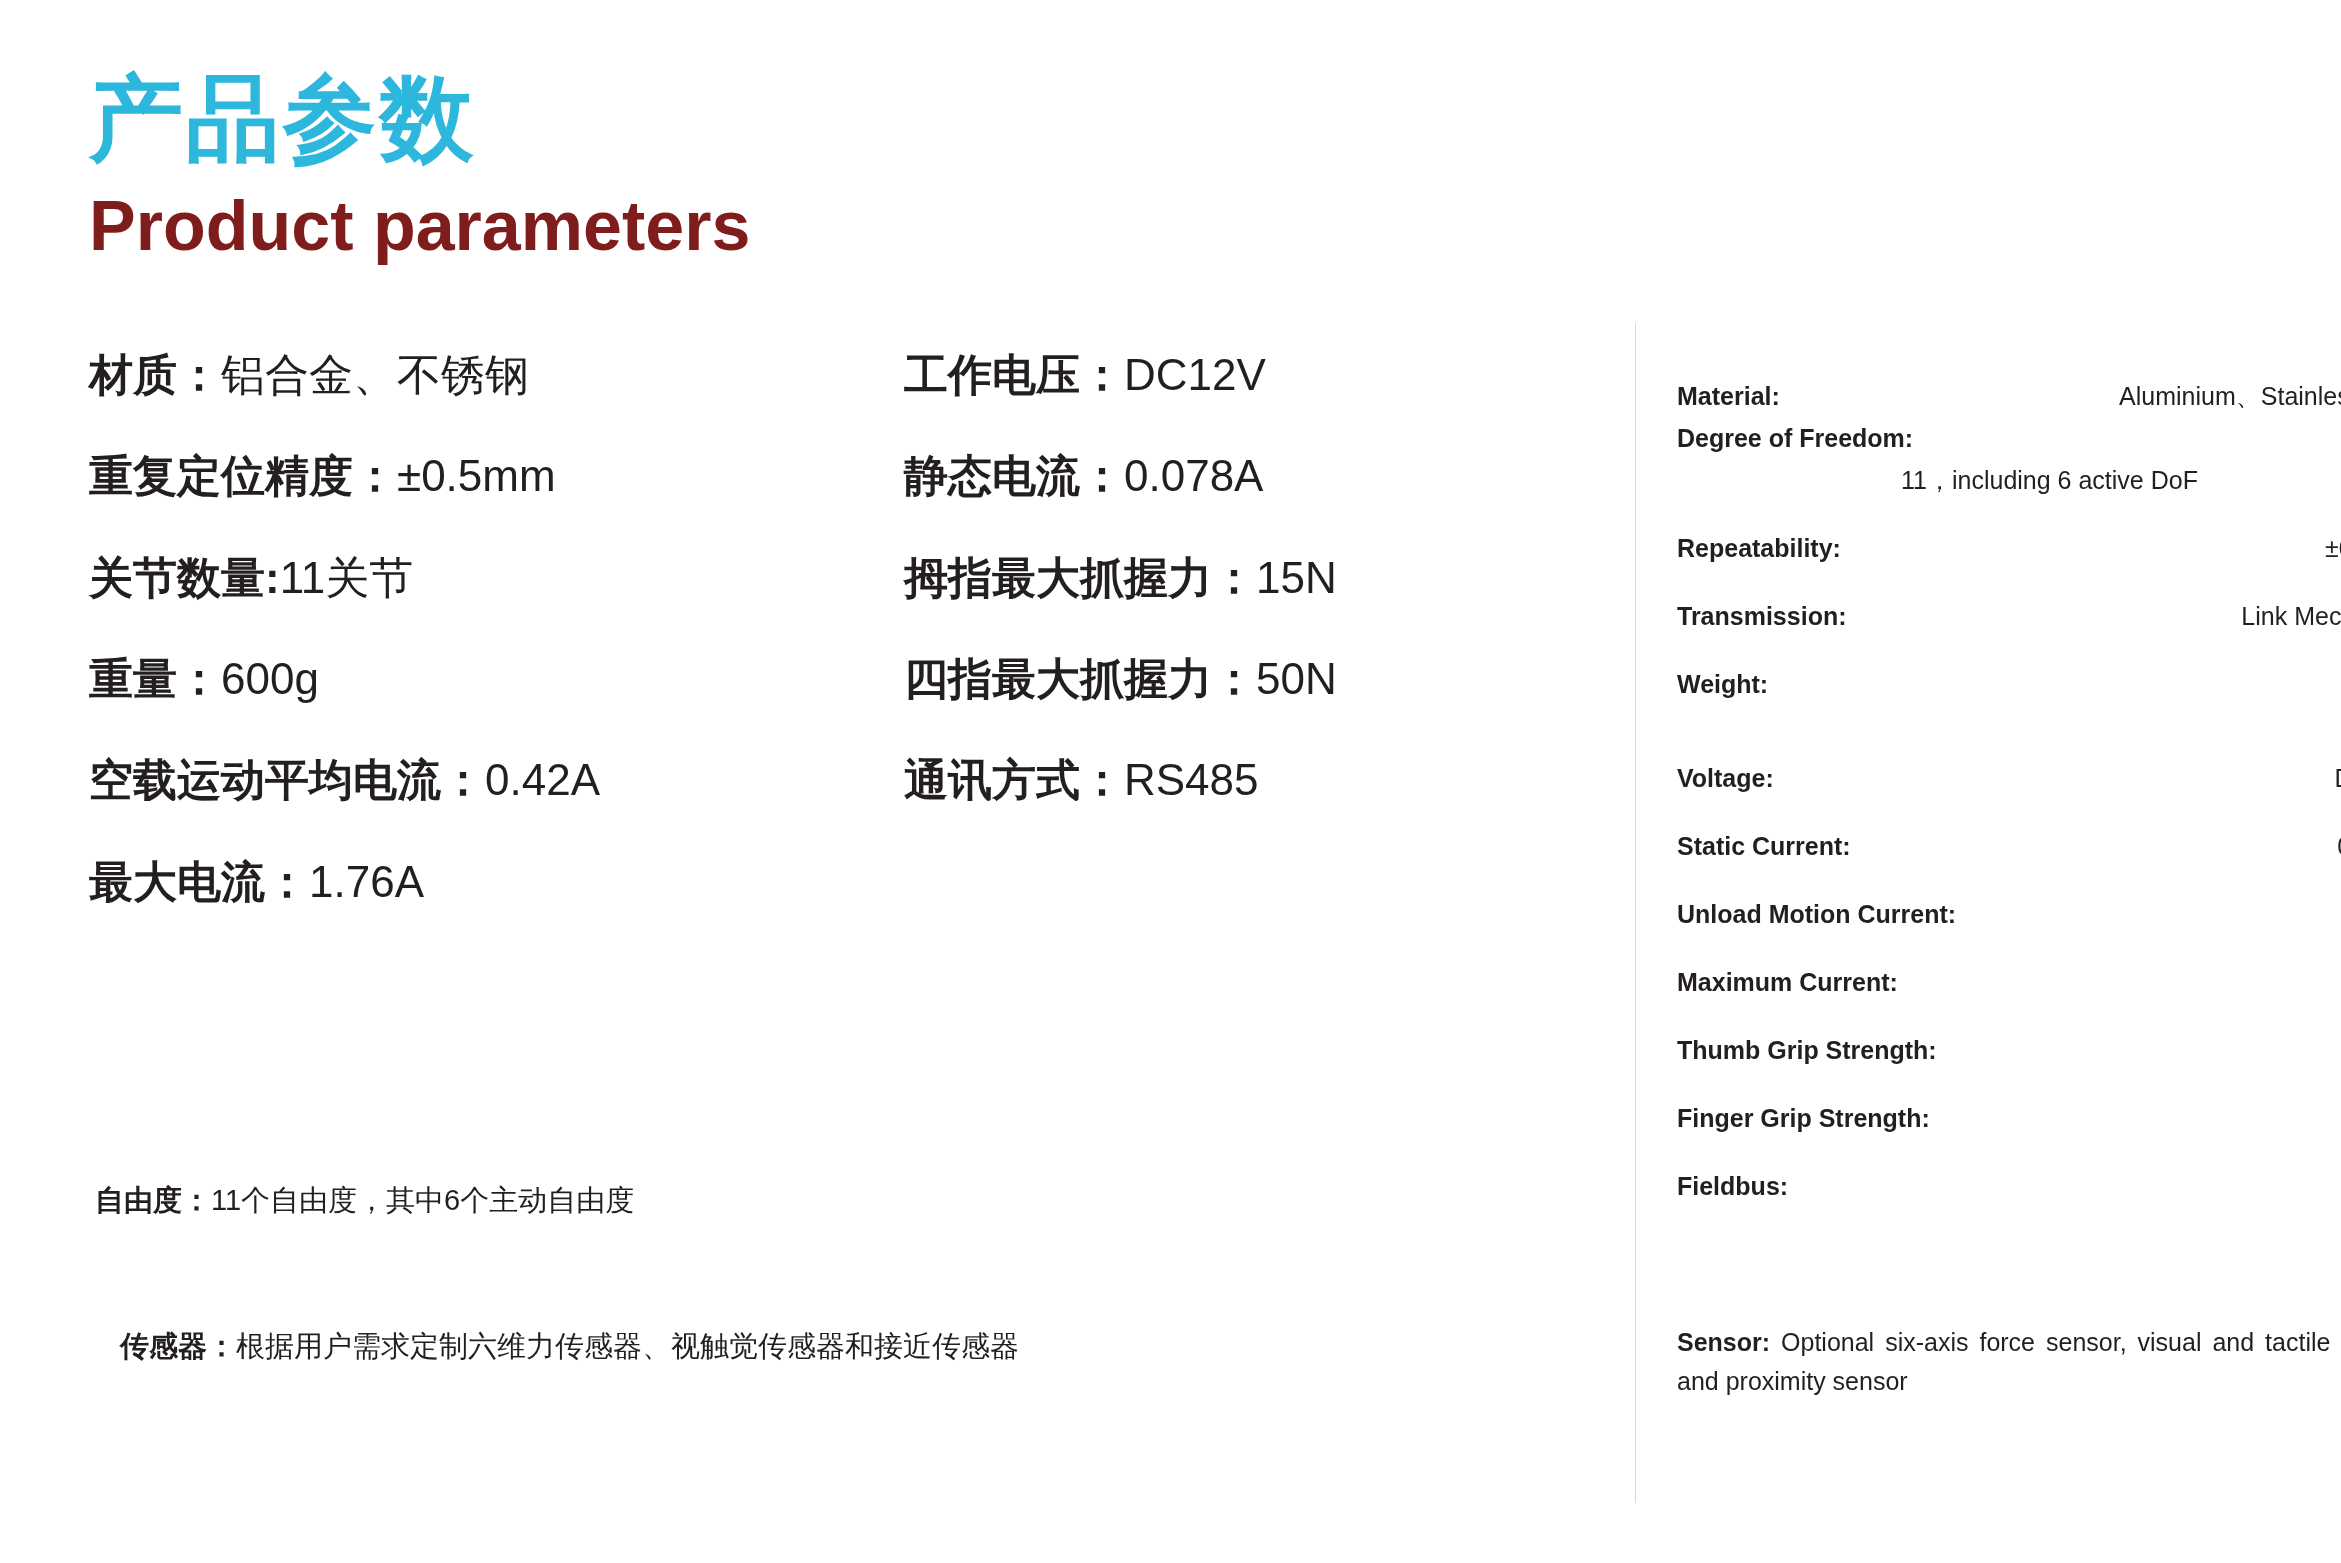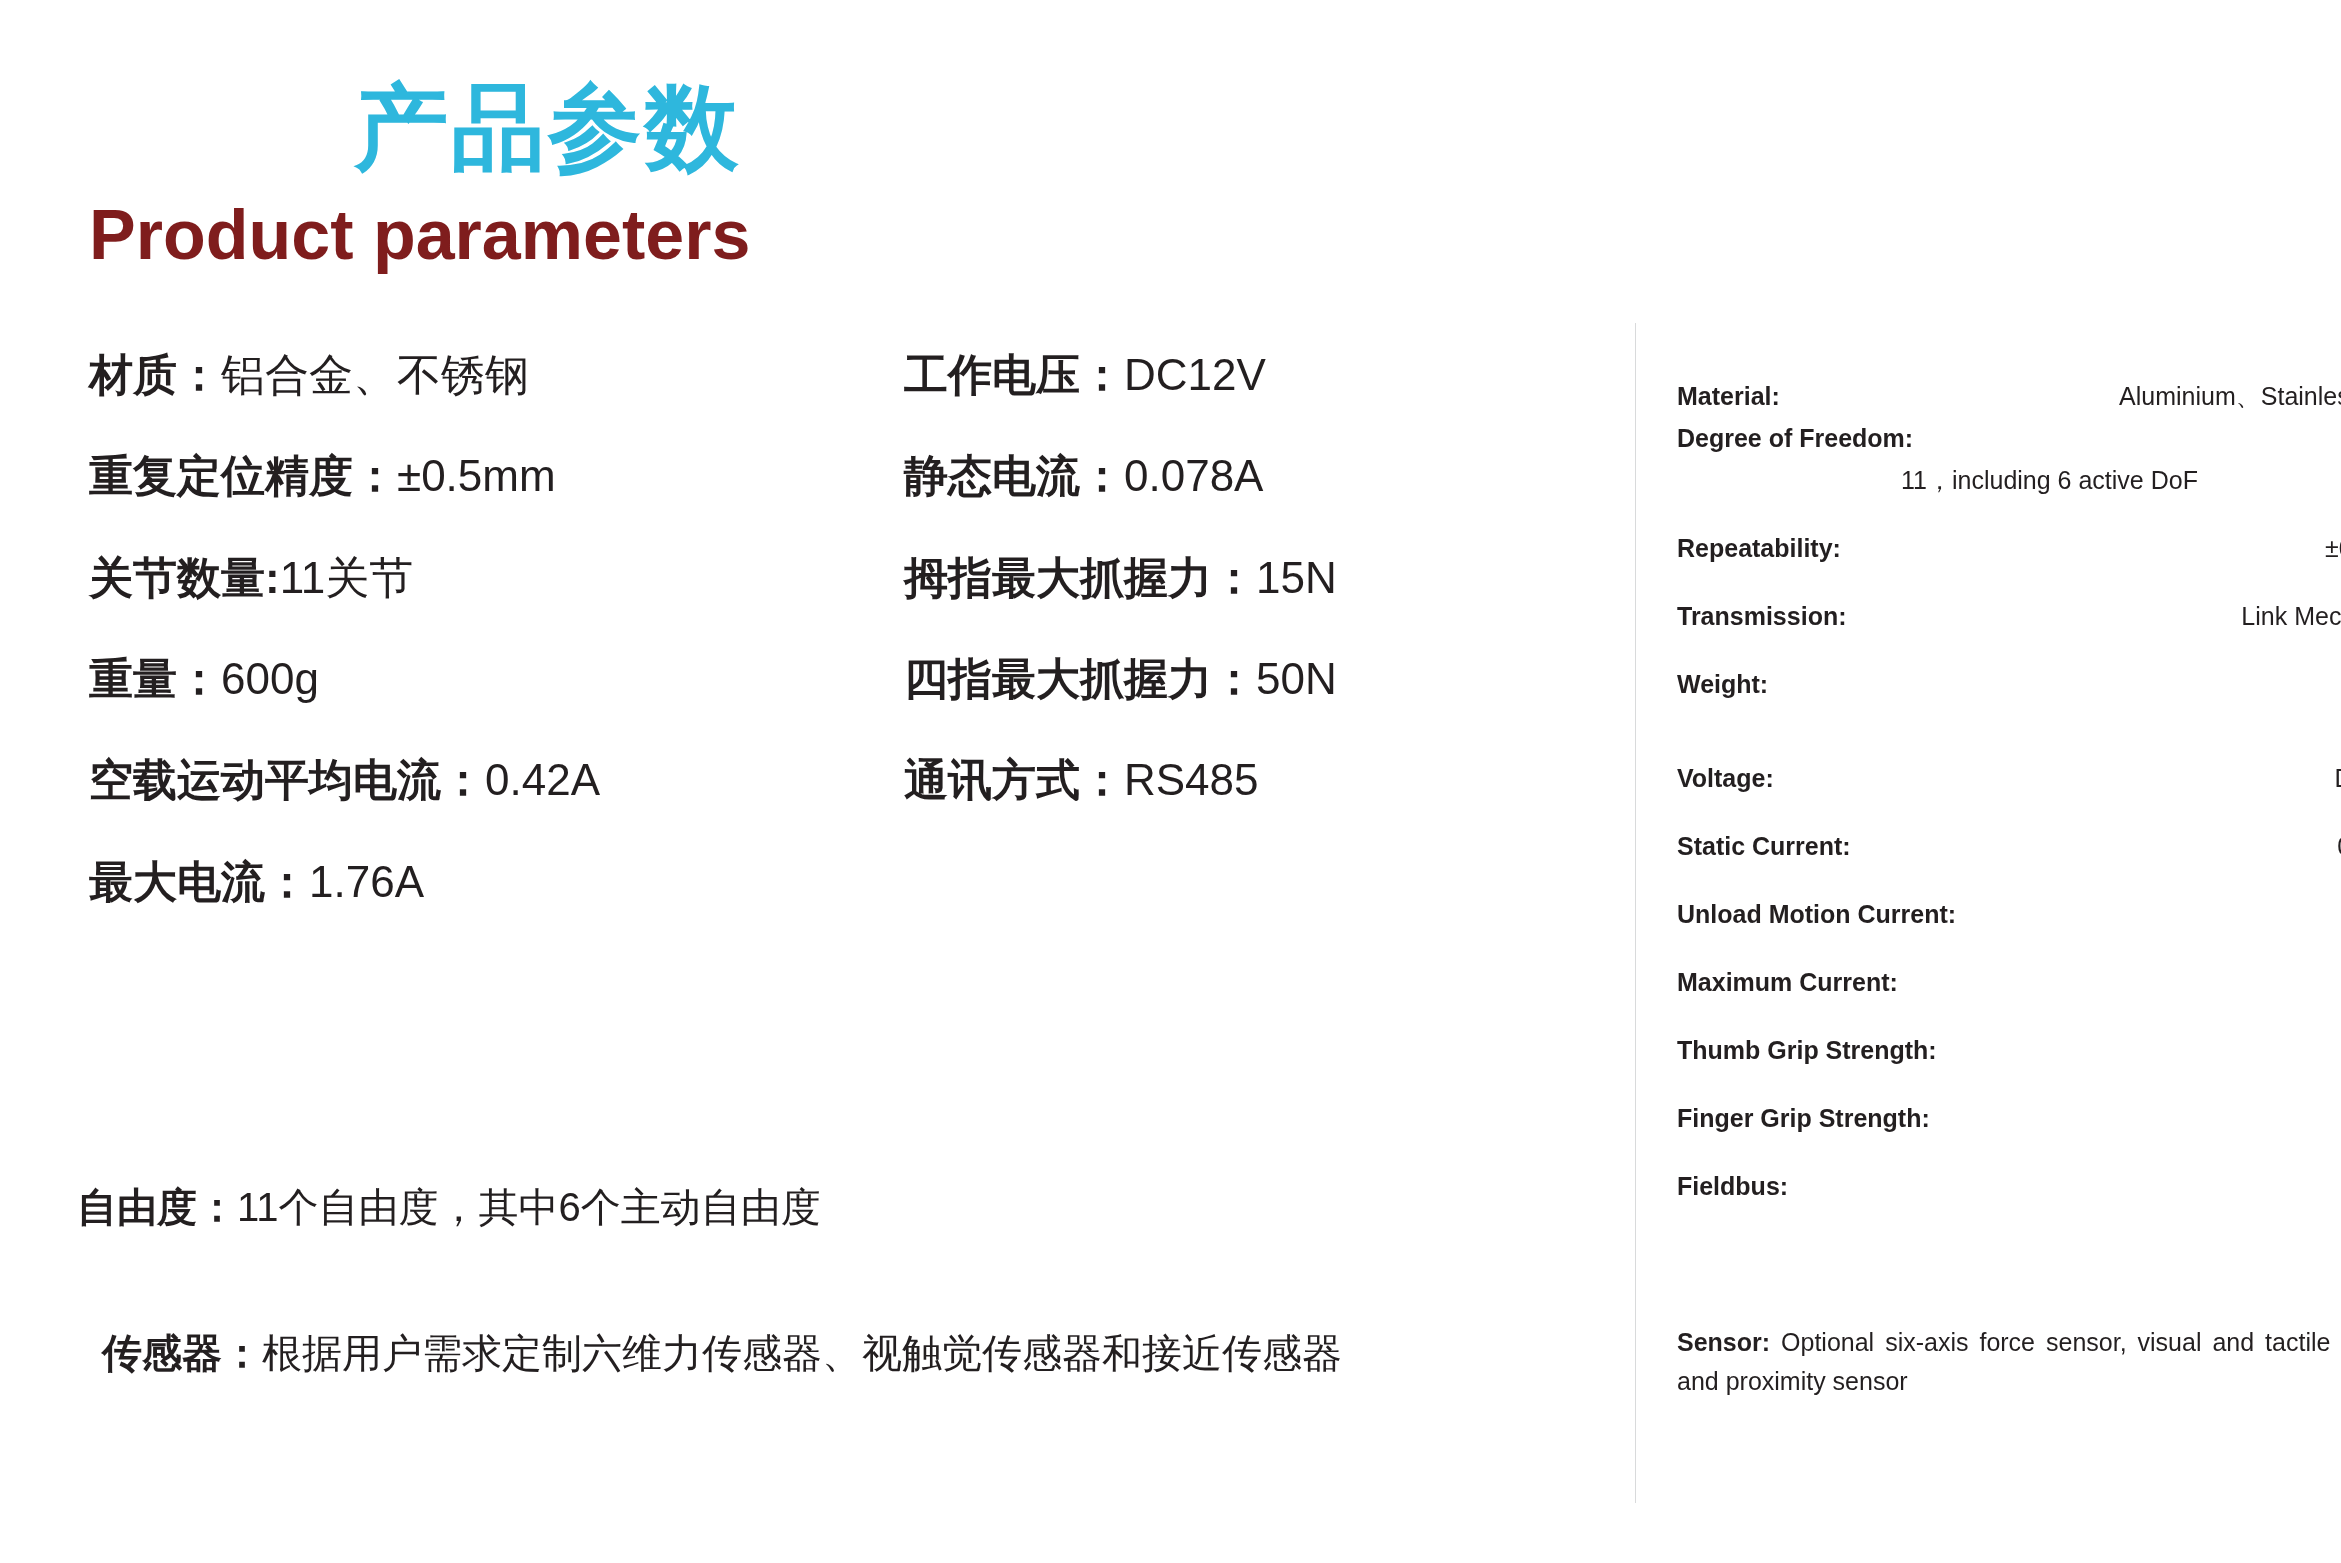--- a/index.html
+++ b/index.html
@@ -28,23 +28,22 @@
     position: absolute;
     left: 89px;
     top: 70px;
   }
   .heading .cn {
     font-size: 94px;
     font-weight: 700;
     color: #2eb7dd;
     line-height: 1.05;
     letter-spacing: 2.8px;
-    margin: 9px;
-    white-space: nowrap;
-    text-align: right;
+    margin: 0;
+    white-space: nowrap;
   }
   .heading .en {
     font-size: 70px;
     font-weight: 700;
     color: #7f1d1d;
     line-height: 1.15;
     margin: 17px 0 0 0;
     white-space: nowrap;
   }
 
@@ -65,22 +64,22 @@
   .cn-row .lbl {
     font-weight: 700;
   }
   .cn-row .val {
     font-weight: 400;
   }
 
   
   .cn-wide {
     position: absolute;
-    left: 77px;
-    font-size: 40px;
+    left: 95px;
+    font-size: 29px;
     line-height: 1.38;
     width: 1452px;
   }
   .cn-wide .lbl { font-weight: 700; }
   .cn-wide .val { font-weight: 400; }
   #cn-dof { top: 1180px; }
   #cn-sensor { top: 1326px; margin-left: 25px; }
 
   
   .divider {

